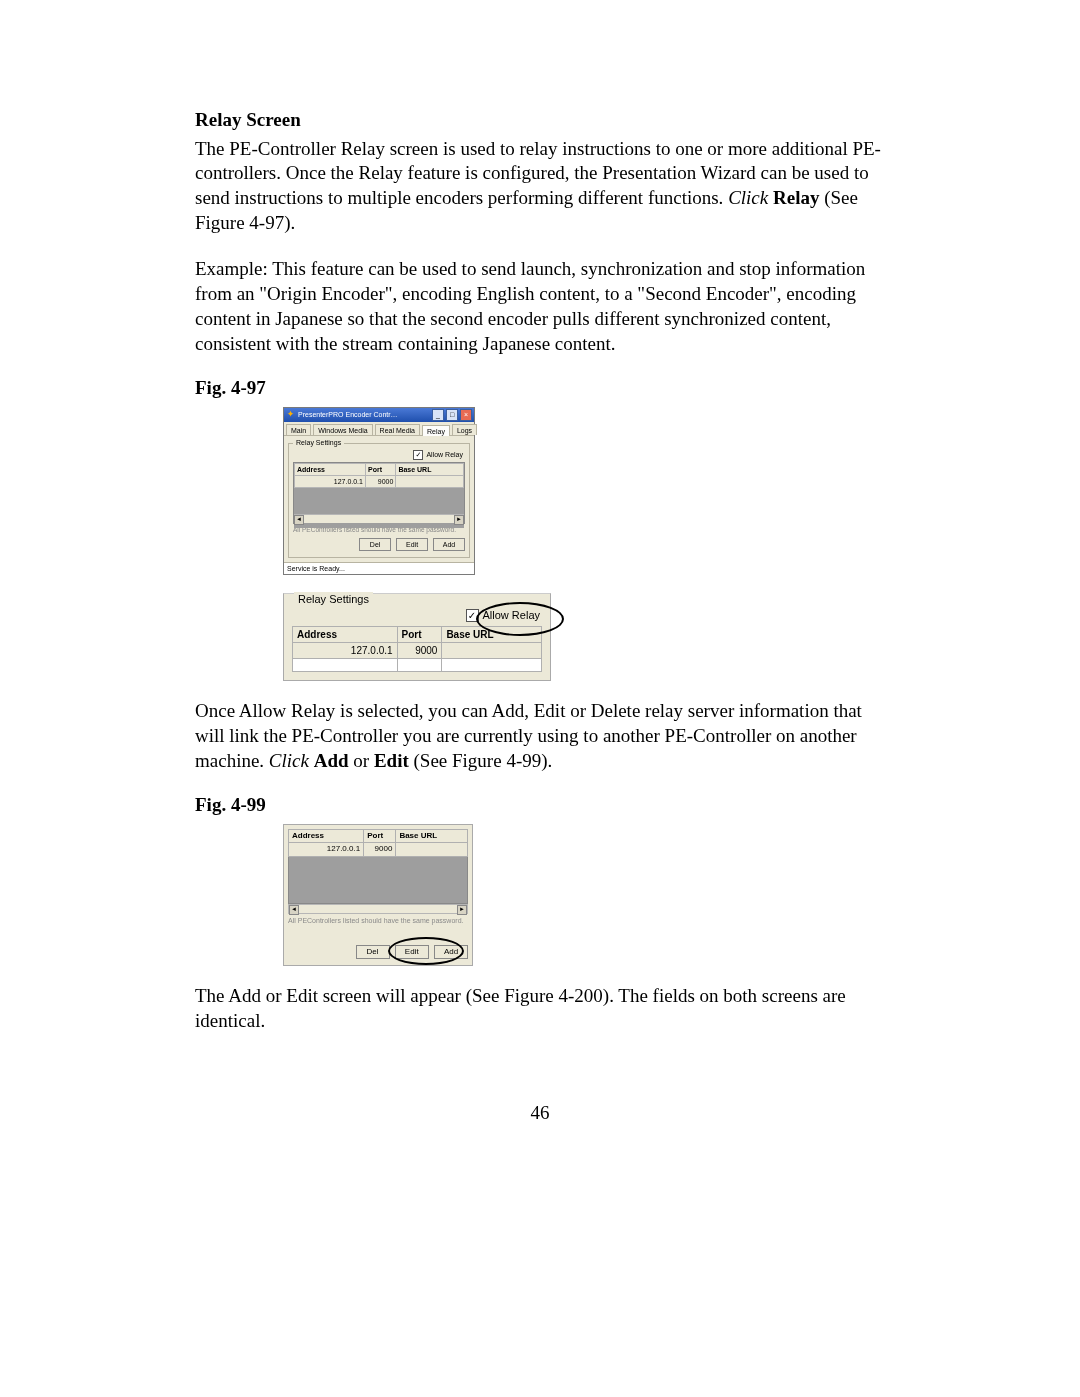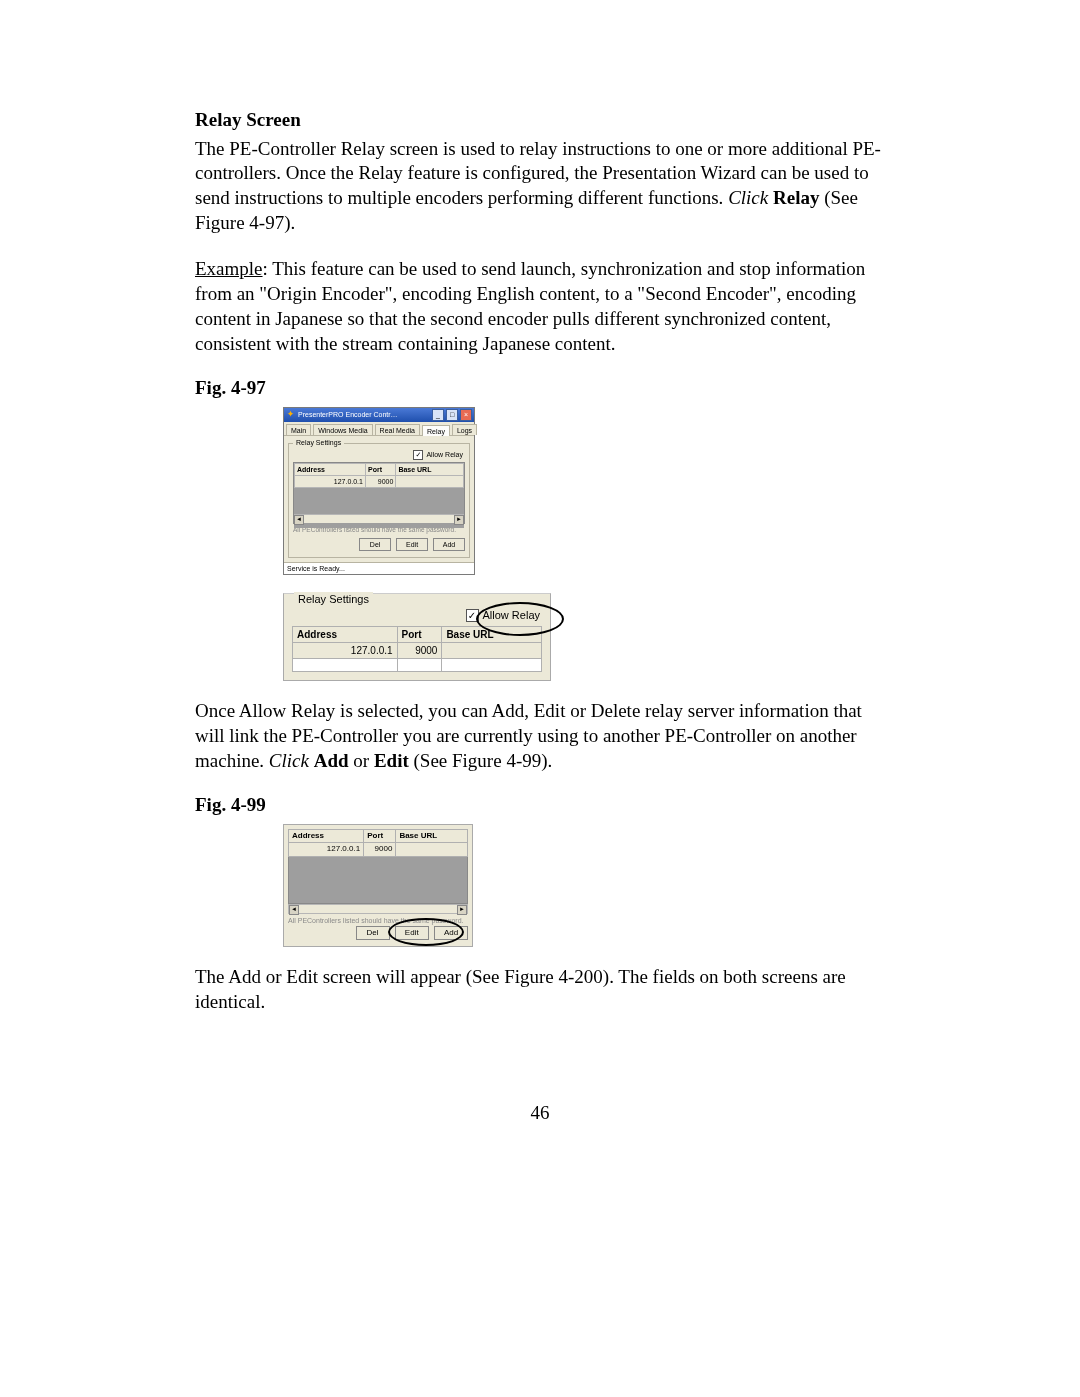--- a/index.html
+++ b/index.html
@@ -19,21 +19,21 @@
     padding: 108px 195px 0 195px;
   }
   .sec-heading { font-weight: bold; }
   .para { margin: 0 0 4px 0; }
   .gap { height: 18px; }
   .fig-caption {
     font-weight: bold;
     margin-top: 20px;
     margin-bottom: 6px;
   }
-  .underline { text-decoration: underline; }
+  .underline { }
   .bold { font-weight: bold; }
   .italic { font-style: italic; font-family: Liberation Serif, serif; }
   .page-num {
     position: absolute;
     bottom: 38px;
     left: 0; right: 0;
     text-align: center;
     font-size: 19px;
   }
 
@@ -205,21 +205,21 @@
   .fig99 .bodyarea99 { background:#9e9e9e; height:46px; border:1px solid #888; border-top:none; }
   .fig99 .hscroll {
     height:8px; border:1px solid #b6b6b6; border-top:1px solid #b6b6b6;
     background:#ece9d8; display:flex; justify-content:space-between;
   }
   .fig99 .hscroll .arrow {
     width:8px; height:8px; background:#d8d4c4; border:1px solid #888;
     font-size:6px; text-align:center; line-height:6px;
   }
   .fig99 .note { color:#8a8a8a; font-size:7px; margin-top:2px; }
-  .fig99 .btnrow { text-align:right; margin-top:1px; }
+  .fig99 .btnrow { text-align:right; margin-top:20px; }
   .fig99 .btn {
     display:inline-block; min-width:22px; text-align:center;
     border:1px solid #888; background:#ece9d8; padding:1px 5px; margin-left:3px;
   }
   .fig99 .circle {
     position:absolute;
     right: 8px; bottom: 0px;
     width: 72px; height: 24px;
     border: 2px solid #000;
     border-radius: 50%;

